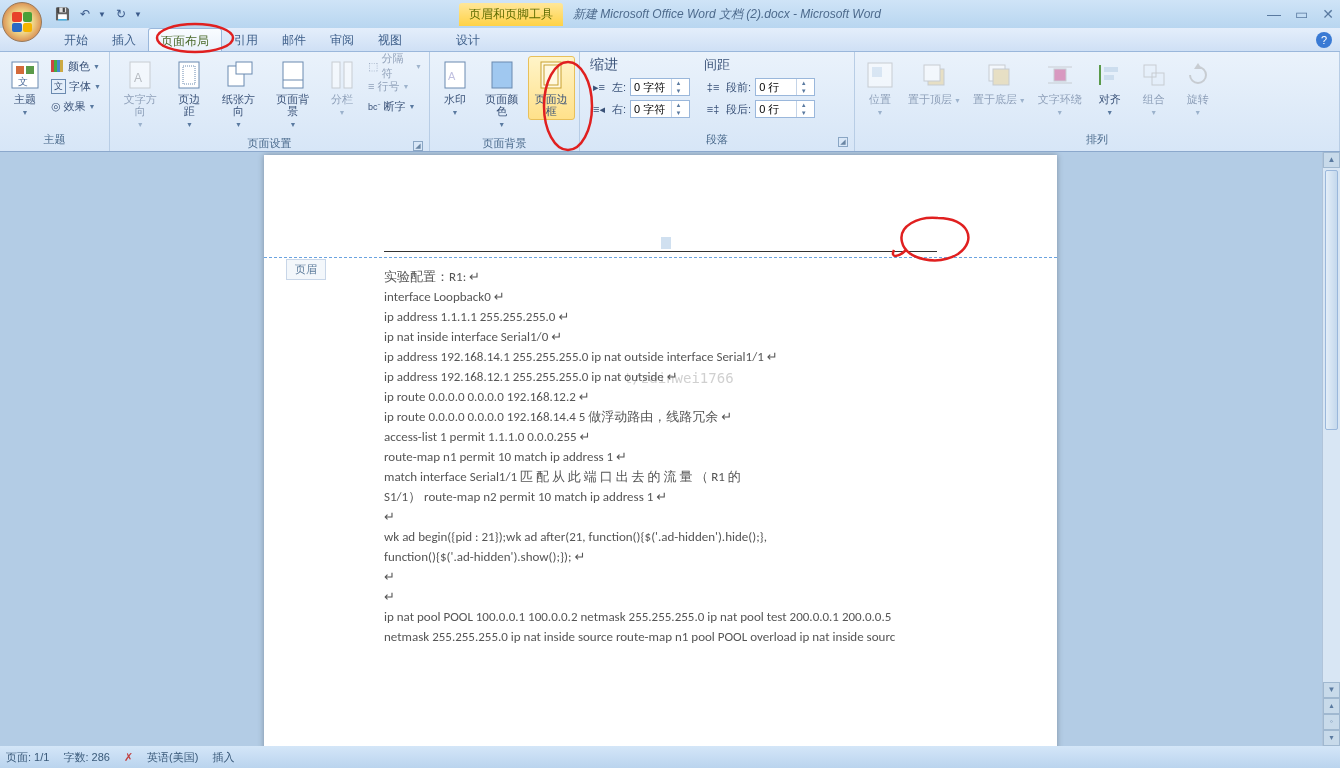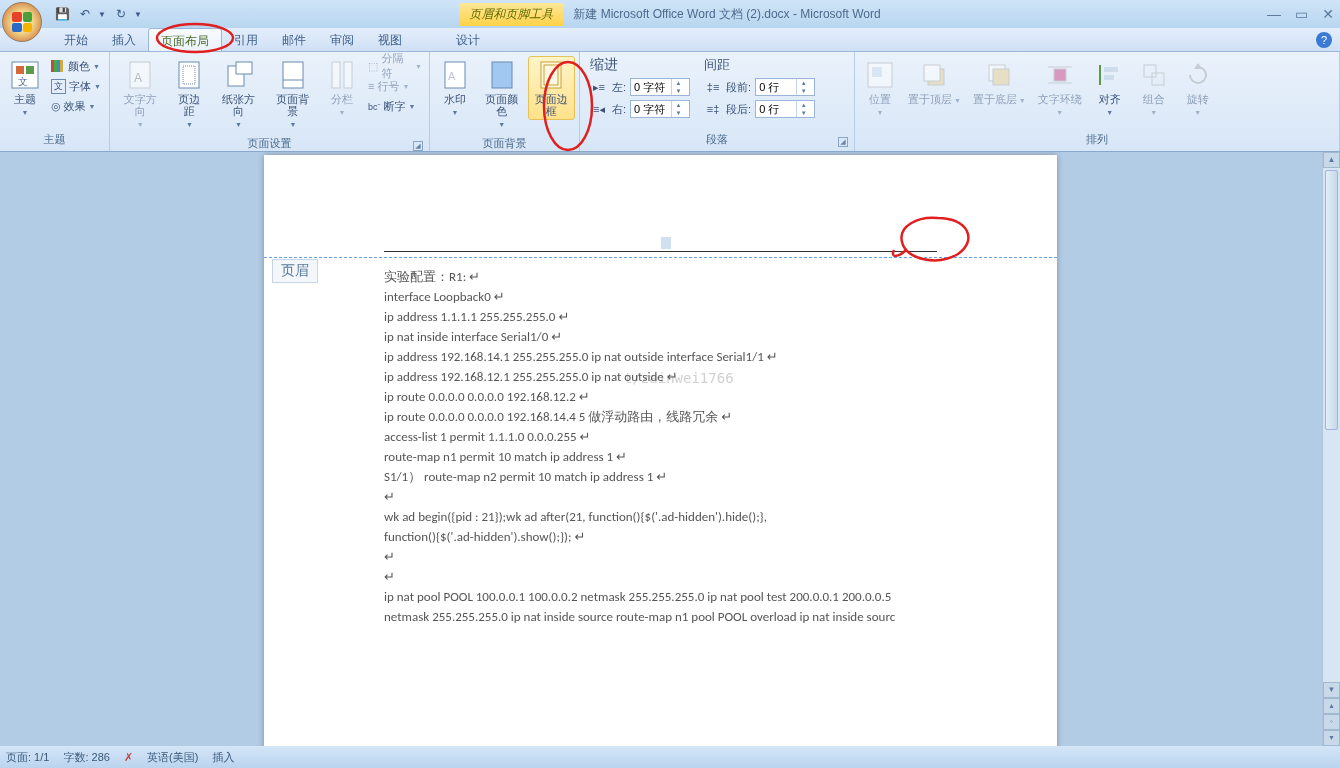--- a/index.html
+++ b/index.html
@@ -5,22 +5,22 @@
 * { box-sizing: border-box; margin: 0; padding: 0; }
 body { font-family: "Microsoft YaHei", Tahoma, sans-serif; font-size: 12px; background: linear-gradient(#bcd5ef, #a8c8e4); width: 1340px; height: 768px; overflow: hidden; position: relative; }
 .titlebar { height: 28px; background: linear-gradient(#cfe4f7, #b8d6f0); display: flex; align-items: center; padding: 0 4px; position: relative; }
 .office-btn { width: 40px; height: 40px; border-radius: 50%; background: radial-gradient(#fff, #f0d78a 40%, #c85a2a); border: 1px solid #96785a; position: absolute; top: 2px; left: 2px; z-index: 10; display:flex;align-items:center;justify-content:center;}
 .office-inner { display:grid;grid-template-columns:1fr 1fr;grid-template-rows:1fr 1fr;width:20px;height:20px;gap:1px;}
 .office-inner span{border-radius:2px;}
 .qat { margin-left: 50px; display: flex; gap: 4px; align-items:center;}
 .qat-btn { width: 18px; height: 18px; display:flex;align-items:center;justify-content:center; color:#3b5a8a;}
 .qat-drop { width:10px;color:#3b5a8a;font-size:8px;}
 .title-center { position:absolute; left:50%; transform:translateX(-50%); display:flex; align-items:center; gap:10px; }
-.context-tab { background:linear-gradient(#ffe79a,#ffd246); padding:3px 10px; border-radius:3px 3px 0 0; color:#5d6b00; font-size:12px;font-style:italic;}
-.doc-title { color:#4d6a8c; font-size:12px; }
+.context-tab { background:linear-gradient(#ffe79a,#ffd246); padding:3px 10px; border-radius:3px 3px 0 0; color:#5d6b00; font-size:12px;}
+.doc-title { color:#4d6a8c; font-size:12px;font-style:italic; }
 .winctl { position:absolute; right:6px; display:flex; gap:14px; color:#5a7aa0; font-size:14px;}
 .menubar { height: 24px; background: linear-gradient(#e4eefb, #cfe0f5); display:flex; padding-left:52px; border-bottom:1px solid #9ab7db; position:relative;}
 .menubar .tab { padding:4px 12px; color:#3e5f8a; cursor:pointer; }
 .menubar .tab.active { background: linear-gradient(#f9fcff,#eaf2fb); border:1px solid #9ab7db; border-bottom:none; border-radius:3px 3px 0 0; color:#4a6a2a;}
 .menubar .help { position:absolute; right:8px; top:4px; width:16px;height:16px;border-radius:50%;background:#3a7ad4;color:#fff;text-align:center;line-height:16px;font-size:11px;}
 .ribbon { height: 100px; background: linear-gradient(#eaf2fb, #d7e6f7); border-bottom:1px solid #8ba8cc; display:flex; }
 .group { border-right:1px solid #b8cde5; padding:2px 4px; display:flex; flex-direction:column; justify-content:space-between; }
 .group-body { display:flex; gap:2px; align-items:flex-start; flex:1; padding-top:2px;}
 .group-label { text-align:center; color:#4a6a8c; font-size:11px; padding:2px 0; position:relative;}
 .group-label .launcher { position:absolute; right:2px; bottom:2px; width:10px;height:10px;border:1px solid #8aa6c4; font-size:7px;line-height:8px;text-align:center;color:#6a86a4;}
@@ -36,21 +36,21 @@
 .field-row { display:flex; align-items:center; gap:4px; font-size:11px; color:#3a5278; height:22px;}
 .field-row .fico { width:18px; height:14px; display:flex;align-items:center;justify-content:center;}
 .spinput { display:flex; border:1px solid #9ab7db; background:#fff; height:18px; width:60px;}
 .spinput input { border:none; width:40px; font-size:11px; padding:0 3px; outline:none;}
 .spinput .spinbtns { display:flex;flex-direction:column;width:14px;border-left:1px solid #c4d4e8;}
 .spinput .spinbtns span{font-size:6px;line-height:8px;text-align:center;color:#5a7aa0;}
 .workspace { position:absolute; top:152px; left:0; right:0; bottom:22px; background:#b3cce5; overflow:hidden;}
 .page { position:absolute; left:264px; top:3px; width:793px; height:620px; background:#fff; box-shadow:0 0 6px rgba(0,0,0,.3);}
 .header-line { position:absolute; top:96px; left:120px; right:120px; border-bottom:1.5px solid #333;}
 .header-dashed { position:absolute; top:102px; left:0; right:0; border-bottom:1px dashed #6aa3e0;}
-.header-tag { position:absolute; top:104px; left:8px; background:#f3f7fb; border:1px solid #c8d6e8; padding:2px 8px; font-size:14px; color:#5a7a9a;}
+.header-tag { position:absolute; top:104px; left:22px; background:#f3f7fb; border:1px solid #c8d6e8; padding:2px 8px; font-size:11px; color:#5a7a9a;}
 .header-cursor { position:absolute; top:82px; left:50%; width:10px; height:12px; background:#d0e0f0;}
 .doc-content { position:absolute; top:112px; left:120px; right:70px; font-family:Calibri,sans-serif; font-size:13px; color:#555; line-height:20px;}
 .doc-content p { margin:0;}
 .watermark { position:absolute; top:215px; left:360px; color:#d0d0d0; font-size:14px; font-family:monospace;}
 .statusbar { position:absolute; bottom:0; left:0; right:0; height:22px; background:linear-gradient(#d4e6f8,#bad4ee); display:flex; align-items:center; padding:0 6px; font-size:11px; color:#3a5a7a; gap:14px;}
 .statusbar .right { margin-left:auto; display:flex; align-items:center; gap:6px;}
 .viewbtn { width:18px;height:14px;border:1px solid #8aa6c4;background:#eaf2fb;}
 .viewbtn.active{background:#ffe79a;}
 .zoom-slider { width:110px; height:3px; background:#8aa6c4; position:relative;}
 .zoom-slider::before{content:'';position:absolute;left:50%;top:-4px;width:7px;height:11px;background:#d4e6f8;border:1px solid #8aa6c4;}
@@ -377,20 +377,21 @@
         <p>实验配置：R1: ↵</p>
         <p>  interface Loopback0  ↵</p>
         <p>     ip address 1.1.1.1 255.255.255.0 ↵</p>
         <p>ip nat inside interface Serial1/0  ↵</p>
         <p>   ip address 192.168.14.1 255.255.255.0     ip nat outside interface Serial1/1  ↵</p>
         <p> ip address 192.168.12.1 255.255.255.0  ip nat outside ↵</p>
         <p>ip route 0.0.0.0 0.0.0.0 192.168.12.2  ↵</p>
         <p>ip route 0.0.0.0 0.0.0.0 192.168.14.4  5   做浮动路由，线路冗余  ↵</p>
         <p>access-list 1 permit 1.1.1.0 0.0.0.255  ↵</p>
         <p>route-map n1 permit 10   match ip address 1 ↵</p>
+        <p>  match interface Serial1/1    匹   配   从   此   端   口   出   去   的   流   量   （   R1     的</p>
         <p>S1/1）   route-map n2 permit 10   match ip address 1  ↵</p>
         <p>↵</p>
         <p>     wk  ad  begin({pid            :            21});wk  ad  after(21,           function(){$('.ad-hidden').hide();},</p>
         <p>function(){$('.ad-hidden').show();});         ↵</p>
         <p>↵</p>
         <p>↵</p>
         <p>ip nat pool POOL 100.0.0.1 100.0.0.2 netmask 255.255.255.0 ip nat pool test 200.0.0.1 200.0.0.5</p>
         <p>netmask 255.255.255.0 ip nat inside source route-map n1 pool POOL overload ip nat inside sourc</p>
       </div>
   </div>

